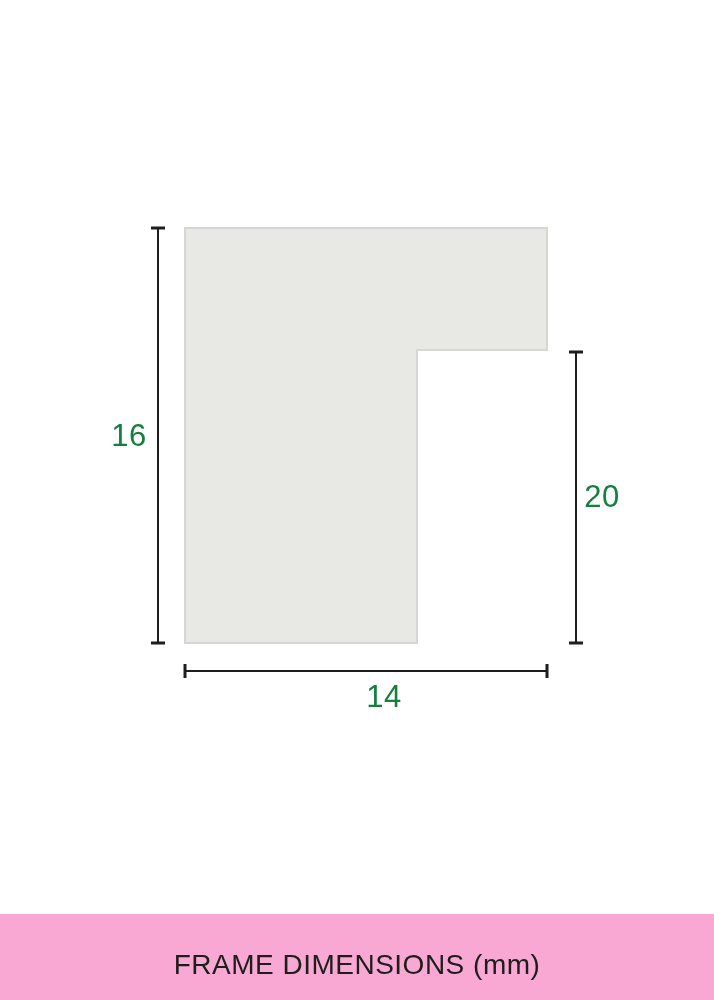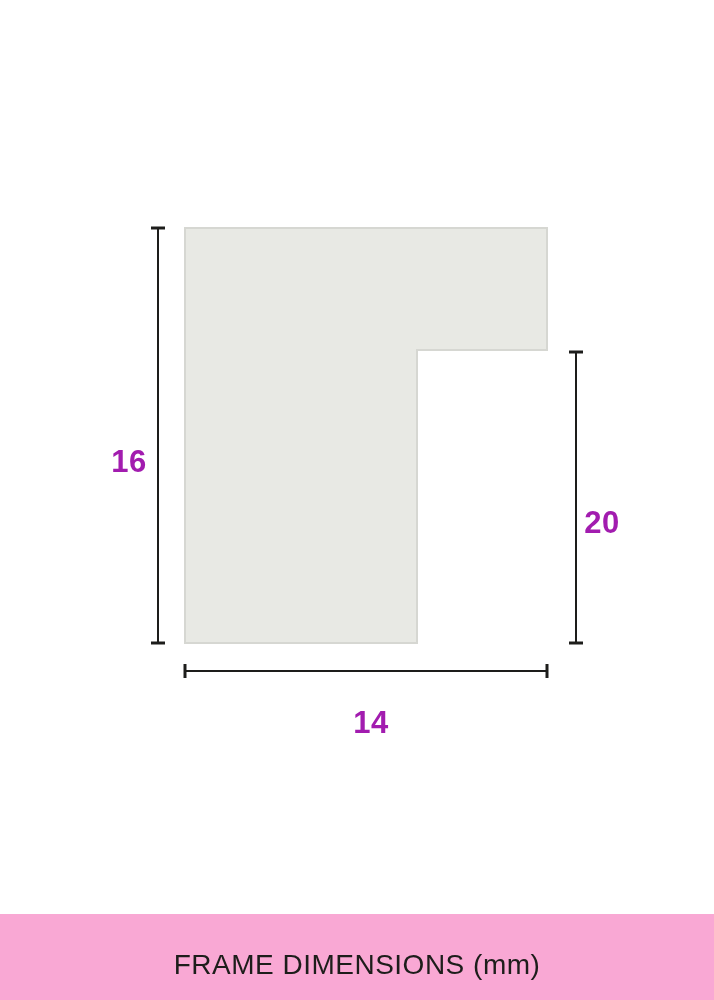--- a/index.html
+++ b/index.html
@@ -24,29 +24,28 @@
   }
   .diagram-svg {
     position: absolute;
     left: 0;
     top: 0;
   }
   .dim-label {
     position: absolute;
     transform: translate(-50%, -50%);
     font-size: 31px;
-    font-weight: bold;
+    font-weight: normal;
     letter-spacing: 0.5px;
-    color: #a21caf;
+    color: #15803d;
     white-space: nowrap;
-    margin-top: 26px;
   }
   .dim-label.height-16 { left: 129px; top: 436px; }
   .dim-label.inner-11  { left: 602px; top: 497px; }
-  .dim-label.width-14  { left: 371px; top: 697px; }
+  .dim-label.width-14  { left: 384px; top: 697px; }
   .caption-bar {
     position: absolute;
     left: 0;
     top: 898px;
     width: 714px;
     height: 102px;
     background: #f9a8d4;
     display: flex;
     align-items: center;
     justify-content: center;

